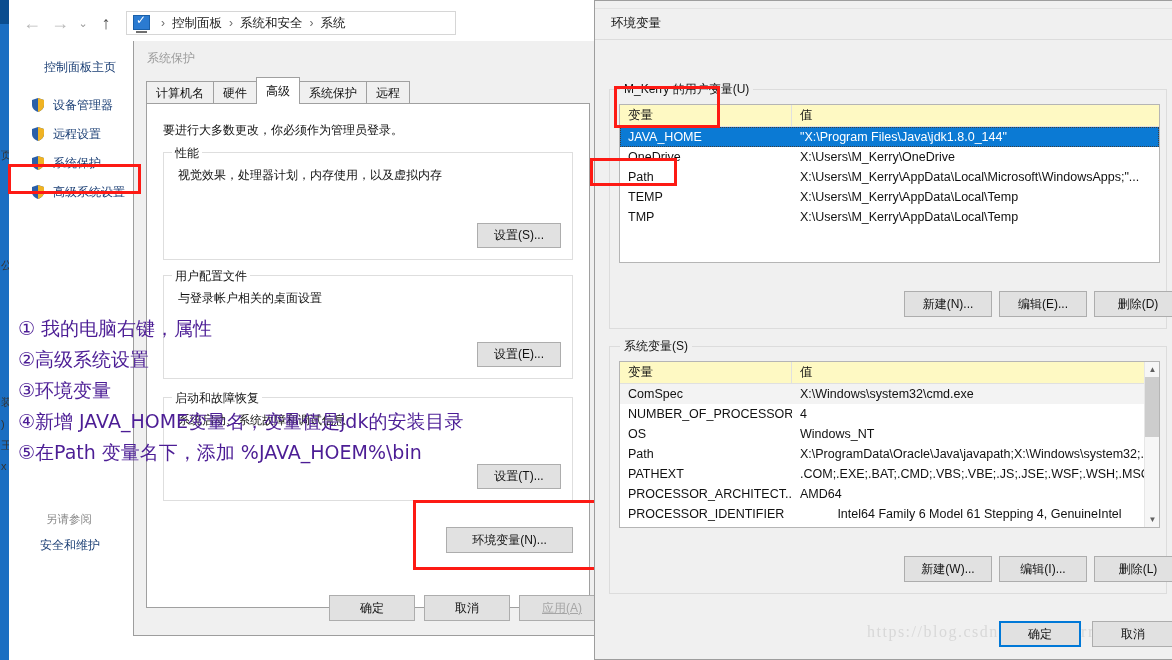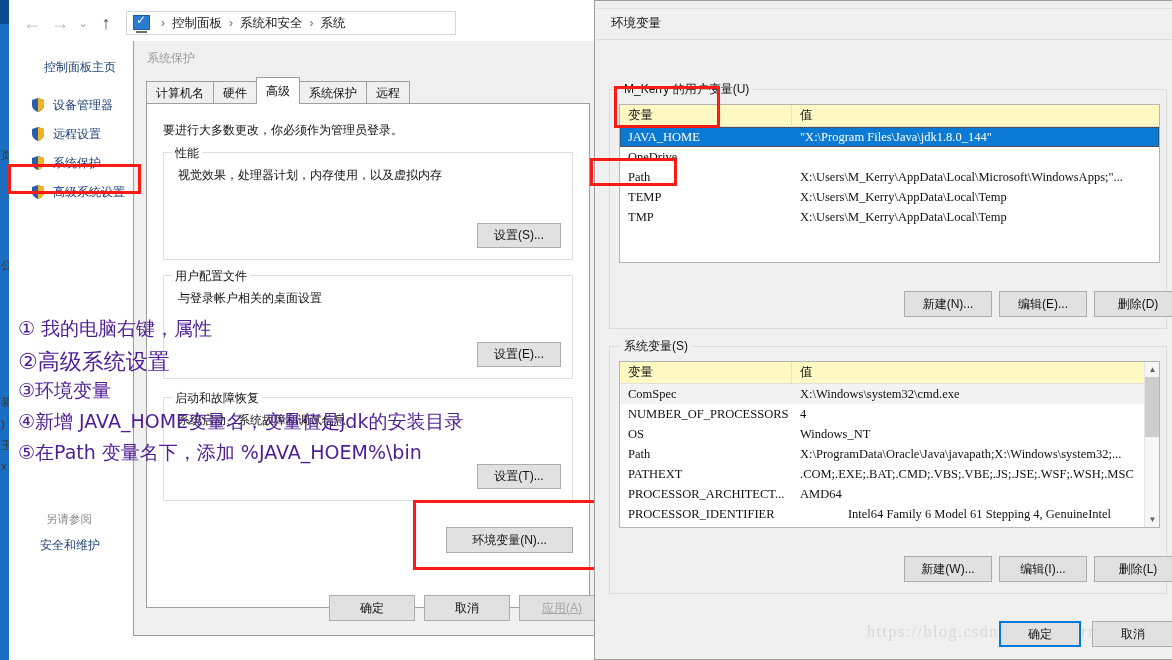--- a/index.html
+++ b/index.html
@@ -82,21 +82,21 @@
   .ev-titlebar { position: absolute; left: 0; top: 0; width: 586px; height: 8px; background: #f0f0f0;
      border-bottom: 1px solid #e2e2e2; }
   .ev-title { position: absolute; left: 16px; top: 14px; font-size: 12.5px; color: #111; }
   .ev-sep { position: absolute; left: 0; top: 38px; width: 586px; height: 1px; background: #dcdcdc; }
   .ev-grp { position: absolute; border: 1px solid #dcdcdc; }
   .ev-grp-cap { position: absolute; top: -9px; left: 10px; background: #f0f0f0; padding: 0 4px;
      font-size: 12px; color: #111; }
   .tbl { position: absolute; background: #ffffff; border: 1px solid #b5b5b5; overflow: hidden; }
   .tbl-head { display: flex; height: 22px; background: #fef9c3; border-bottom: 1px solid #e0e0e0; }
   .tbl-head div { font-size: 12.5px; color: #111; display: flex; align-items: center; padding-left: 8px; }
-  .tr { display: flex; height: 20px; align-items: center; font-family: Liberation Serif, serif; }
+  .tr { display: flex; height: 20px; align-items: center; }
   .tr.sel { background: #0b7ad4; color: #fff; outline: 1px dotted #3d3d3d; outline-offset: -1px; }
   .tr.alt { background: #f3f3f3; }
   .td { font-size: 12.5px; color: #111; padding-left: 8px; white-space: nowrap; overflow: hidden; }
   .tr.sel .td { color: #ffffff; }
   .vsb { position: absolute; right: 0; top: 0; width: 15px; bottom: 0; background: #f6f6f6;
      border-left: 1px solid #e6e6e6; }
   .vsb-arrow { width: 15px; height: 15px; display: flex; align-items: center; justify-content: center;
      font-size: 8px; color: #606060; }
   .vsb-thumb { position: absolute; left: 0; width: 15px; background: #cdcdcd; }
   .ev-btn { position: absolute; width: 88px; height: 26px; }
@@ -227,21 +227,21 @@
 
     <div class="btn sp-foot-btn" style="left:195px; top:554px;">确定</div>
     <div class="btn sp-foot-btn" style="left:290px; top:554px;">取消</div>
     <div class="btn sp-foot-btn dis" style="left:385px; top:554px;text-decoration:underline;">应用(A)</div>
   </div>
 
   <div class="redbox" style="left:8px; top:164px; width:133px; height:30px;"></div>
   <div class="redbox" style="left:413px; top:500px; width:188px; height:70px;"></div>
 
   <div class="note" style="left:18px; top:316px; font-size:19px;">① 我的电脑右键，属性</div>
-  <div class="note" style="left:18px; top:347px; font-size:22px;">②高级系统设置</div>
+  <div class="note" style="left:18px; top:347px; font-size:19px;">②高级系统设置</div>
   <div class="note" style="left:18px; top:378px; font-size:19px;">③环境变量</div>
   <div class="note" style="left:18px; top:409px; font-size:19px;">④新增 JAVA_HOME变量名，变量值是jdk的安装目录</div>
   <div class="note" style="left:18px; top:440px; font-size:19px;">⑤在Path 变量名下，添加 %JAVA_HOEM%\bin</div>
 
   <div class="envdlg">
     <div class="ev-titlebar"></div>
     <div class="ev-title">环境变量</div>
     <div class="ev-sep"></div>
 
     <div class="ev-grp" style="left:14px; top:72px; width:558px; height:240px;margin-top:16px;">
@@ -251,20 +251,21 @@
         <div class="tbl-head">
           <div style="width:172px;border-right:1px solid #e0e0e0;">变量</div>
           <div style="flex:1;">值</div>
         </div>
         <div class="tr sel">
           <div class="td" style="width:172px;">JAVA_HOME</div>
           <div class="td" style="flex:1;">"X:\Program Files\Java\jdk1.8.0_144"</div>
         </div>
         <div class="tr">
           <div class="td" style="width:172px;">OneDrive</div>
+          <div class="td" style="flex:1;">X:\Users\M_Kerry\OneDrive</div>
         </div>
         <div class="tr">
           <div class="td" style="width:172px;">Path</div>
           <div class="td" style="flex:1;">X:\Users\M_Kerry\AppData\Local\Microsoft\WindowsApps;"...</div>
         </div>
         <div class="tr">
           <div class="td" style="width:172px;">TEMP</div>
           <div class="td" style="flex:1;">X:\Users\M_Kerry\AppData\Local\Temp</div>
         </div>
         <div class="tr">

